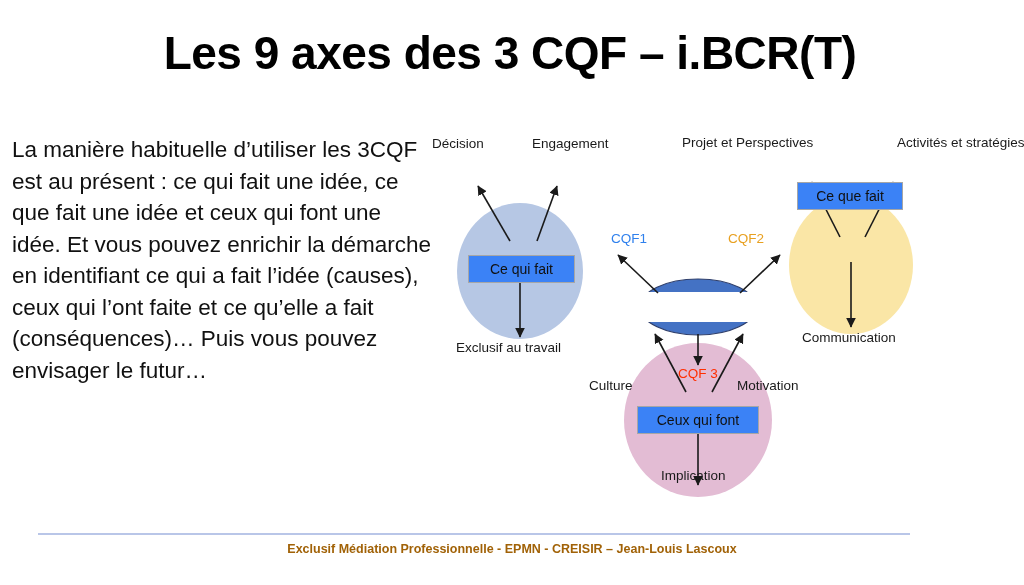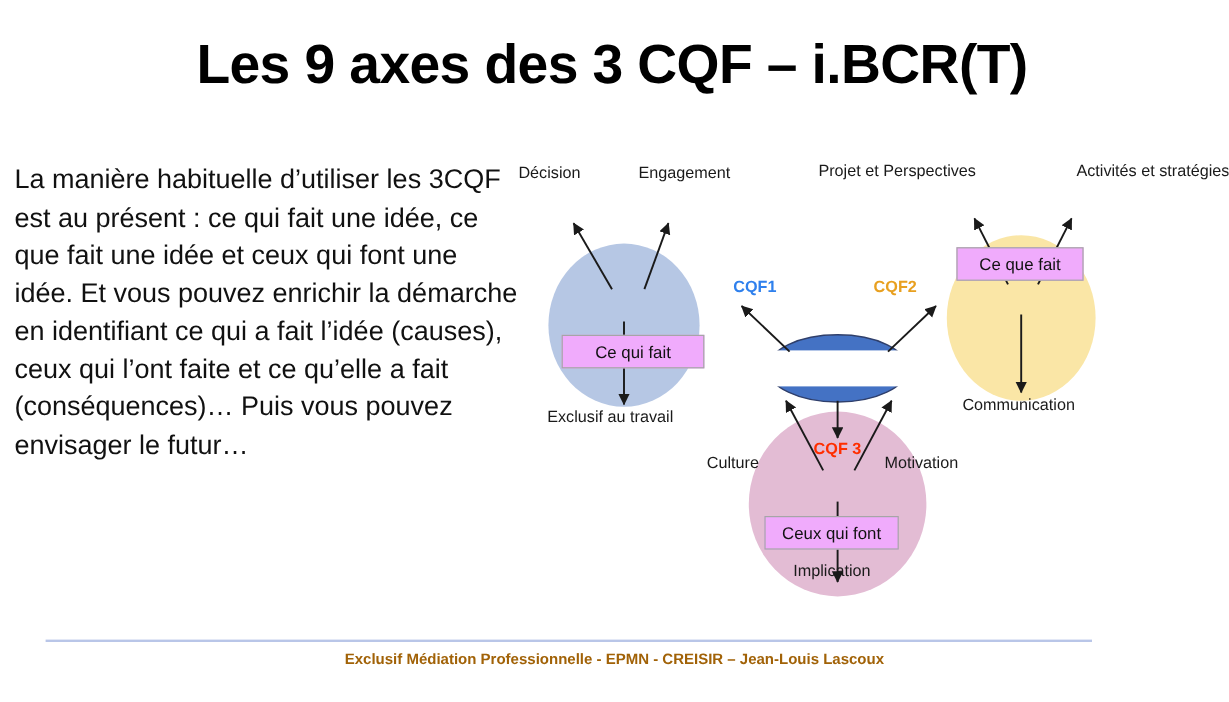--- a/index.html
+++ b/index.html
@@ -55,35 +55,34 @@
 
   .shape-label {
     position: absolute;
     font-size: 13.5px;
     color: #1a1a1a;
     white-space: nowrap;
   }
   .center-label {
     position: absolute;
     font-size: 13.5px;
-    font-weight: bold;
+    font-weight: normal;
     white-space: nowrap;
   }
   .inner-box {
     position: absolute;
-    background: #f0abfc;
+    background: #3b82f6;
     border: 1px solid #a6a6a6;
     font-size: 14px;
     color: #111111;
     display: flex;
     align-items: center;
     justify-content: center;
     white-space: nowrap;
     box-sizing: border-box;
-    margin-top: 24px;
   }
   #organisation-text {
     position: absolute;
     font-size: 23px;
     color: #111111;
     white-space: nowrap;
     background: #ffffff;
     padding: 0 2px;
     line-height: 1;
   }
@@ -147,31 +146,31 @@
     <rect x="228" y="167" width="120" height="30" fill="#ffffff"></rect>
 
     <line x1="248" y1="168" x2="208" y2="130" stroke="#1a1a1a" stroke-width="1.6" marker-end="url(#arrowhead)"></line>
     <line x1="330" y1="168" x2="370" y2="130" stroke="#1a1a1a" stroke-width="1.6" marker-end="url(#arrowhead)"></line>
     <line x1="288" y1="209" x2="288" y2="240" stroke="#1a1a1a" stroke-width="1.6" marker-end="url(#arrowhead)"></line>
   </svg>
 
   <div class="shape-label" style="left:22px; top:11px;">Décision</div>
   <div class="shape-label" style="left:122px; top:11px;">Engagement</div>
   <div class="shape-label" style="left:46px; top:215px;">Exclusif au travail</div>
-  <div class="inner-box" style="left:58px; top:130px; width:119px; height:28px;">Ce qui fait</div>
+  <div class="inner-box" style="left:58px; top:130px; width:107px; height:28px;">Ce qui fait</div>
 
   <div class="shape-label" style="left:272px; top:10px;">Projet et Perspectives</div>
   <div class="shape-label" style="left:487px; top:10px;">Activités et stratégies</div>
   <div class="shape-label" style="left:392px; top:205px;">Communication</div>
   <div class="inner-box" style="left:387px; top:57px; width:106px; height:28px;">Ce que fait</div>
 
   <div class="shape-label" style="left:179px; top:253px;">Culture</div>
   <div class="shape-label" style="left:327px; top:253px;">Motivation</div>
   <div class="shape-label" style="left:251px; top:343px;">Implication</div>
-  <div class="inner-box" style="left:227px; top:281px; width:112px; height:28px;">Ceux qui font</div>
+  <div class="inner-box" style="left:227px; top:281px; width:122px; height:28px;">Ceux qui font</div>
 
   <div class="center-label" style="left:201px; top:106px; color:#2f80ed;">CQF1</div>
   <div class="center-label" style="left:318px; top:106px; color:#e8a020;">CQF2</div>
   <div class="center-label" style="left:268px; top:241px; color:#ff2e00;">CQF 3</div>
 
 </div>
 
 <div id="footer-rule"></div>
 <div id="footer-text">Exclusif Médiation Professionnelle - EPMN - CREISIR – Jean-Louis Lascoux</div>
 

